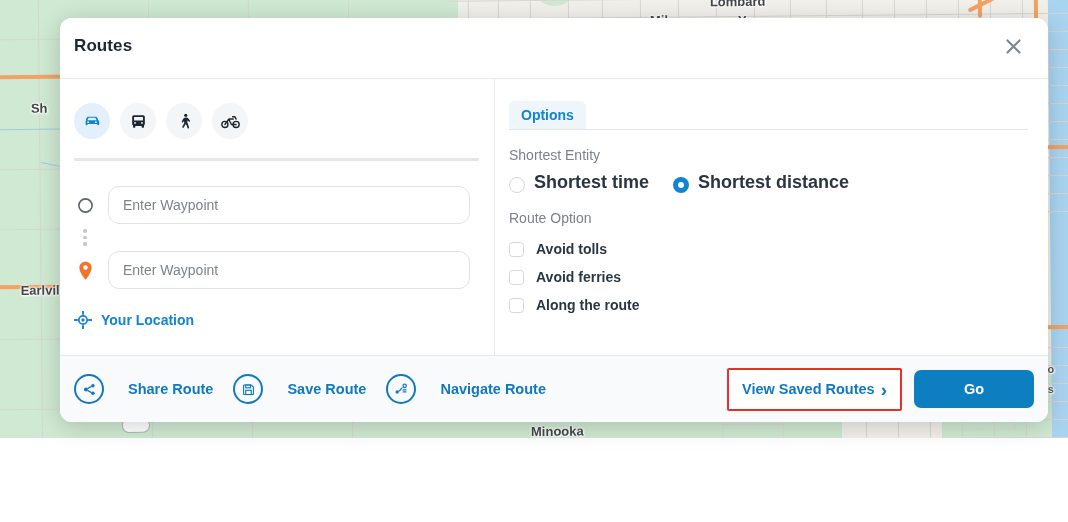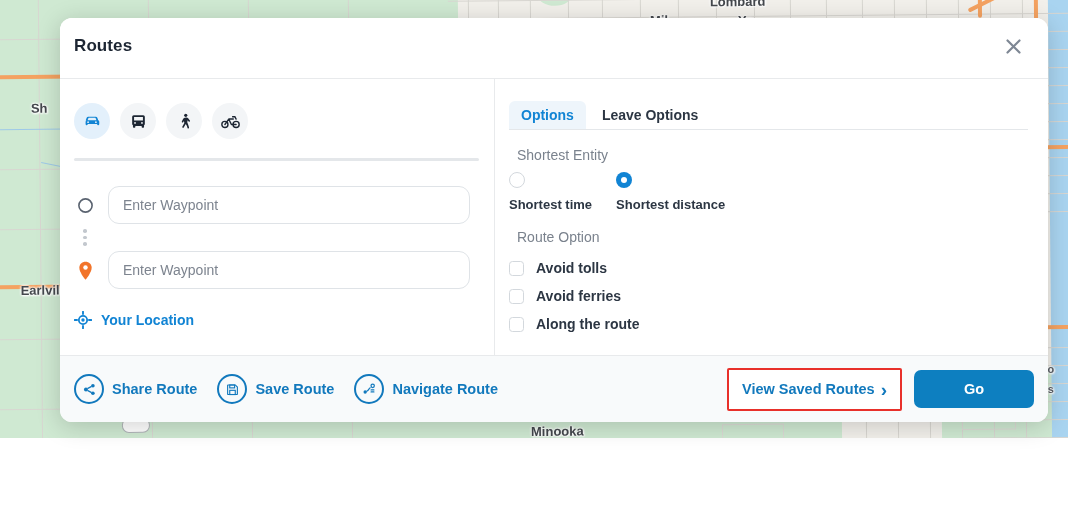--- a/index.html
+++ b/index.html
@@ -77,41 +77,41 @@
   .your-loc svg{display:block;}
 
   
   .col-right{flex:1 1 auto;padding:22px 24px 0 14px;box-sizing:border-box;}
   .tabs{display:flex;gap:4px;align-items:flex-end;}
   .tab{padding:6px 12px;border-radius:6px 6px 0 0;font-size:14px;font-weight:700;
     color:#2c3643;cursor:pointer;}
   .tab.active{background:#eef5fb;color:#1184d4;}
   .tabs-rule{height:1px;background:#e4e7ea;margin-top:0;width:519px;}
 
-  .sec-label{font-size:14px;color:#7a828d;margin:17px 0 9px 8px;}
+  .sec-label{font-size:14px;color:#7a828d;margin:17px 0 9px 0;}
   .radio-row{display:flex;align-items:center;gap:24px;}
-  .radio-item{display:flex;align-items:flex-start;gap:9px;cursor:pointer;font-size:13px;
-    font-weight:700;color:#2c3643;flex-direction:column;}
+  .radio-item{display:flex;align-items:flex-end;gap:9px;cursor:pointer;font-size:18px;
+    font-weight:700;color:#2c3643;}
   .rd{width:16px;height:16px;border-radius:50%;border:1.5px solid #d3d8dd;background:#fff;
     box-sizing:border-box;flex:0 0 16px;}
   .rd.on{border:none;background:#1184d4;position:relative;}
   .rd.on:after{content:"";position:absolute;left:5px;top:5px;width:6px;height:6px;
     border-radius:50%;background:#fff;}
 
   .chk-list{margin-top:2px;}
   .chk-item{display:flex;align-items:center;gap:12px;height:28px;cursor:pointer;
     font-size:14px;font-weight:700;color:#2c3643;}
   .cb{width:15px;height:15px;border:1.5px solid #d3d8dd;border-radius:3.5px;background:#fff;
     box-sizing:border-box;flex:0 0 15px;}
 
   
   .dlg-footer{flex:0 0 66px;height:66px;display:flex;align-items:center;
     padding:0 14px 0 14px;background:#f8fafb;border-top:1px solid #e8eaec;}
   .foot-actions{display:flex;align-items:center;gap:20px;}
-  .foot-btn{display:flex;align-items:center;gap:8px;color:#1279bd;font-size:14.5px;
+  .foot-btn{display:flex;align-items:center;gap:24px;color:#1279bd;font-size:14.5px;
     font-weight:700;cursor:pointer;}
   .foot-btn .ring{width:26px;height:26px;border-radius:50%;border:2px solid #1279bd;
     display:flex;align-items:center;justify-content:center;flex:0 0 26px;}
   .foot-right{margin-left:auto;display:flex;align-items:center;gap:12px;}
   .saved-hl{border:2.5px solid #e8302a;border-radius:2px;padding:10px 13px;background:#fff;}
   .saved-link{color:#1279bd;font-size:14.5px;font-weight:700;display:flex;align-items:center;
     gap:6px;cursor:pointer;white-space:nowrap;}
   .go-btn{width:120px;height:38px;border-radius:7px;background:#0d7fc0;color:#fff;
     font-size:14.5px;font-weight:700;display:flex;align-items:center;justify-content:center;
     cursor:pointer;border:none;font-family:"Liberation Sans",sans-serif;}
@@ -312,21 +312,20 @@
               <path d="M10 .8 V3.4 M10 16.6 V19.2 M.8 10 H3.4 M16.6 10 H19.2" stroke="#1184d4" stroke-width="2.1" stroke-linecap="round"></path>
             </svg>
           </span>
           <span>Your Location</span>
         </div>
       </div>
 
       <div class="col-right">
         <div class="tabs">
           <div class="tab active">Options</div>
-          <div class="tab">Leave Options</div>
         </div>
         <div class="tabs-rule"></div>
 
         <div class="sec-label">Shortest Entity</div>
         <div class="radio-row">
           <div class="radio-item">
             <span class="rd"></span>
             <span>Shortest time</span>
           </div>
           <div class="radio-item">

